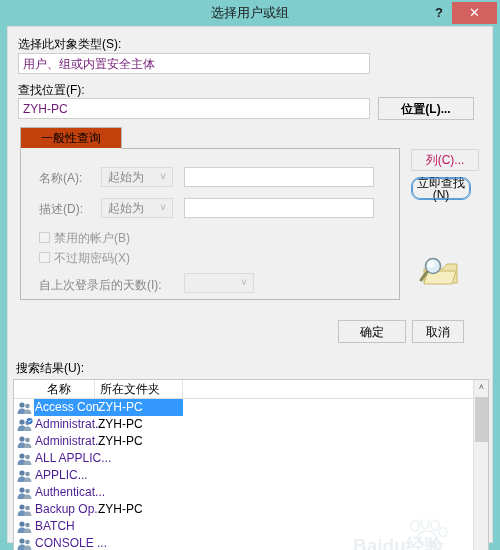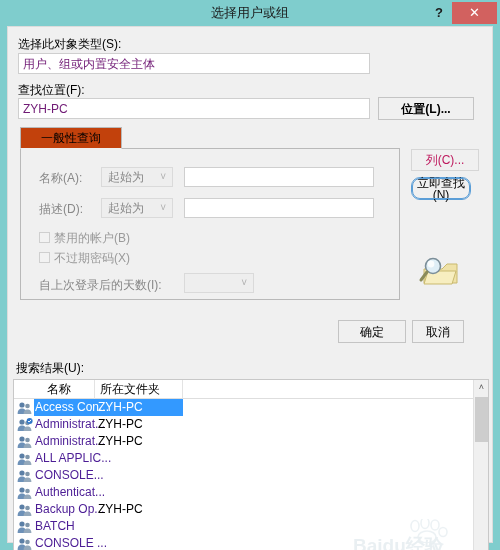--- a/index.html
+++ b/index.html
@@ -342,21 +342,21 @@
             <span class="nm">ALL APPLIC...</span>
             <span class="fd"></span>
           </div>
           <div class="row">
             <span class="ricon"><svg width="16" height="14" viewBox="0 0 16 14">
                 <circle cx="5" cy="4" r="2.6" fill="#5b7fa6"></circle>
                 <path d="M0.6 13 C0.6 9 2.6 7.6 5 7.6 C7.4 7.6 9.4 9 9.4 13 Z" fill="#6d91b8"></path>
                 <circle cx="10.5" cy="5" r="2.3" fill="#7f96ab"></circle>
                 <path d="M6.6 13 C6.6 9.6 8.3 8.4 10.5 8.4 C12.7 8.4 14.4 9.6 14.4 13 Z" fill="#93a8bb"></path>
               </svg></span>
-            <span class="nm">CONSOLE...</span>
+            <span class="nm">APPLIC...</span>
             <span class="fd"></span>
           </div>
           <div class="row">
             <span class="ricon"><svg width="16" height="14" viewBox="0 0 16 14">
                 <circle cx="5" cy="4" r="2.6" fill="#5b7fa6"></circle>
                 <path d="M0.6 13 C0.6 9 2.6 7.6 5 7.6 C7.4 7.6 9.4 9 9.4 13 Z" fill="#6d91b8"></path>
                 <circle cx="10.5" cy="5" r="2.3" fill="#7f96ab"></circle>
                 <path d="M6.6 13 C6.6 9.6 8.3 8.4 10.5 8.4 C12.7 8.4 14.4 9.6 14.4 13 Z" fill="#93a8bb"></path>
               </svg></span>
             <span class="nm">Authenticat...</span>

